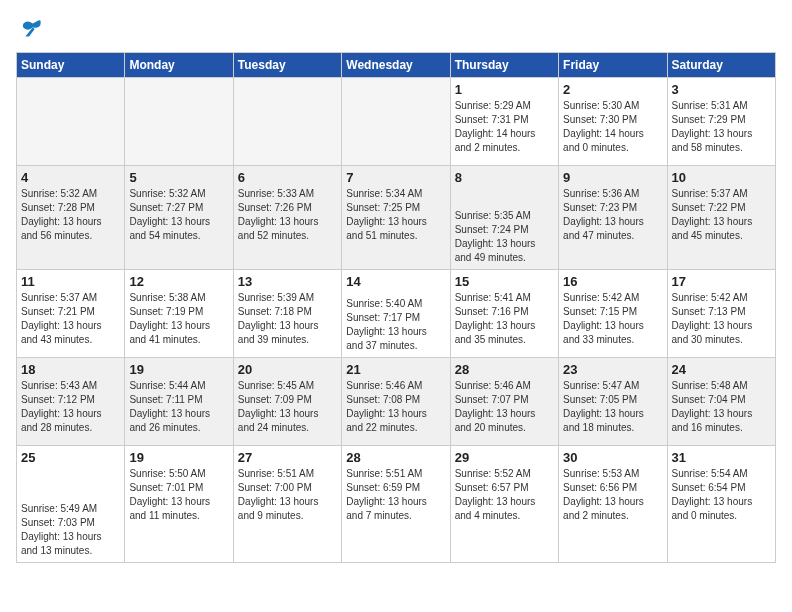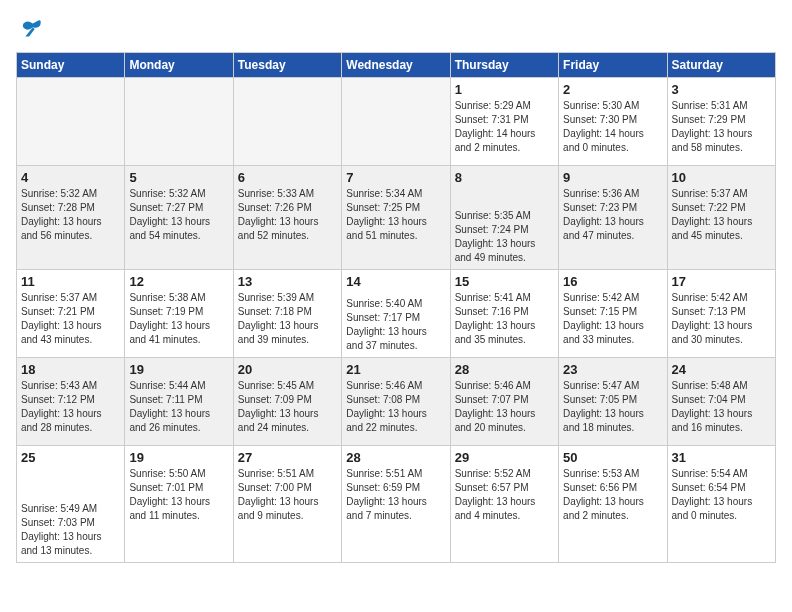--- a/index.html
+++ b/index.html
@@ -315,21 +315,21 @@
 and 7 minutes.</div>
         </td>
         <td>
           <span class="day-num">29</span>
           <div class="day-info" style="white-space: pre-line;">Sunrise: 5:52 AM
 Sunset: 6:57 PM
 Daylight: 13 hours
 and 4 minutes.</div>
         </td>
         <td>
-          <span class="day-num">50</span>
+          <span class="day-num">30</span>
           <div class="day-info" style="white-space: pre-line;">Sunrise: 5:53 AM
 Sunset: 6:56 PM
 Daylight: 13 hours
 and 2 minutes.</div>
         </td>
         <td>
           <span class="day-num">31</span>
           <div class="day-info" style="white-space: pre-line;">Sunrise: 5:54 AM
 Sunset: 6:54 PM
 Daylight: 13 hours

